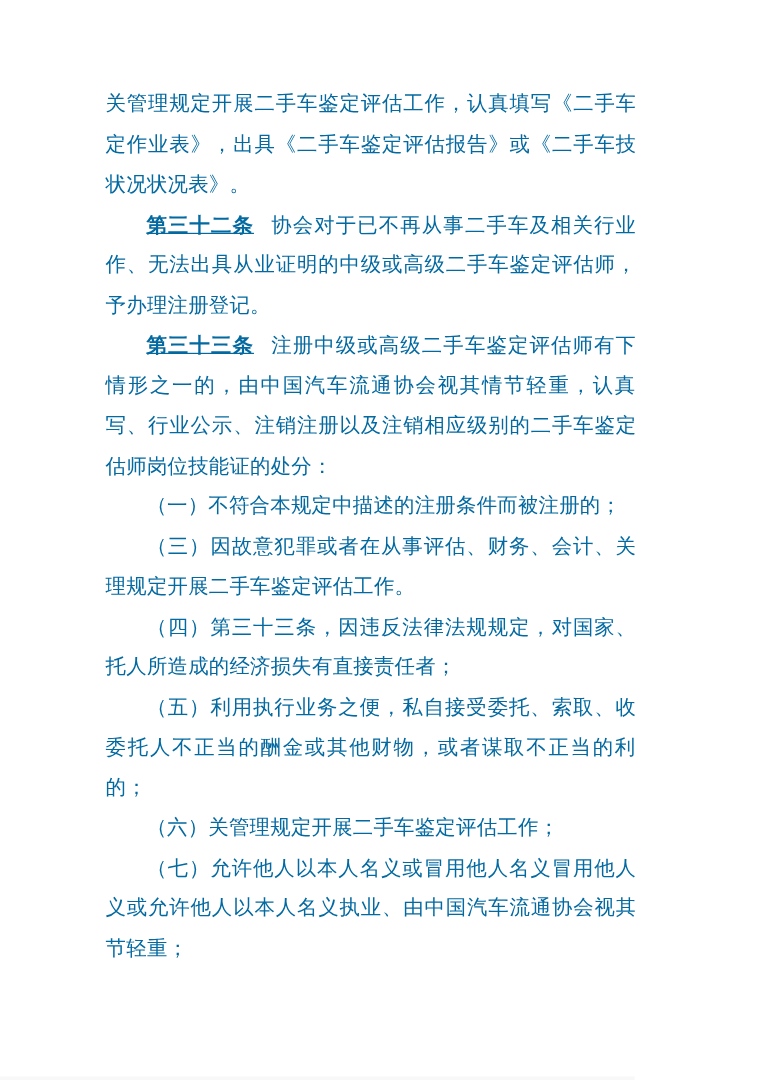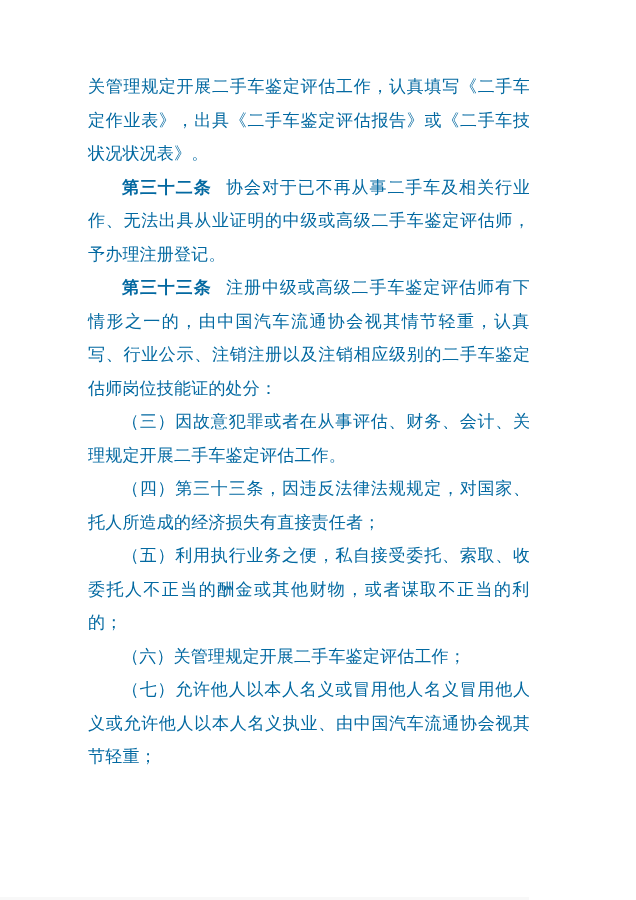--- a/index.html
+++ b/index.html
@@ -30,20 +30,21 @@
     margin: 0;
     padding: 0;
     text-indent: 2em;
   }
   .content p.continuation {
     text-indent: 0;
   }
   .article-term {
     font-weight: bold;
     margin-right: 0.85em;
+    text-decoration: underline;
   }
   .bottom-edge {
     position: absolute;
     left: 0;
     right: 0;
     bottom: 0;
     height: 3px;
     background: #f8f8f8;
   }
 </style>
@@ -56,20 +57,21 @@
     <p class="continuation">关管理规定开展二手车鉴定评估工作，认真填写《二手车鉴定作业表》，出具《二手车鉴定评估报告》或《二手车技术状况状况表》。</p>
 
     <p>
       <span class="article-term">第三十二条</span><span>协会对于已不再从事二手车及相关行业工作、无法出具从业证明的中级或高级二手车鉴定评估师，不予办理注册登记。</span>
     </p>
 
     <p>
       <span class="article-term">第三十三条</span><span>注册中级或高级二手车鉴定评估师有下列情形之一的，由中国汽车流通协会视其情节轻重，认真填写、行业公示、注销注册以及注销相应级别的二手车鉴定评估师岗位技能证的处分：</span>
     </p>
 
+    <p>（一）不符合本规定中描述的注册条件而被注册的；</p>
 
 
     <p>（三）因故意犯罪或者在从事评估、财务、会计、关管理规定开展二手车鉴定评估工作。</p>
 
     <p>（四）第三十三条，因违反法律法规规定，对国家、委托人所造成的经济损失有直接责任者；</p>
 
     <p>（五）利用执行业务之便，私自接受委托、索取、收受委托人不正当的酬金或其他财物，或者谋取不正当的利益的；</p>
 
     <p>（六）关管理规定开展二手车鉴定评估工作；</p>
 

